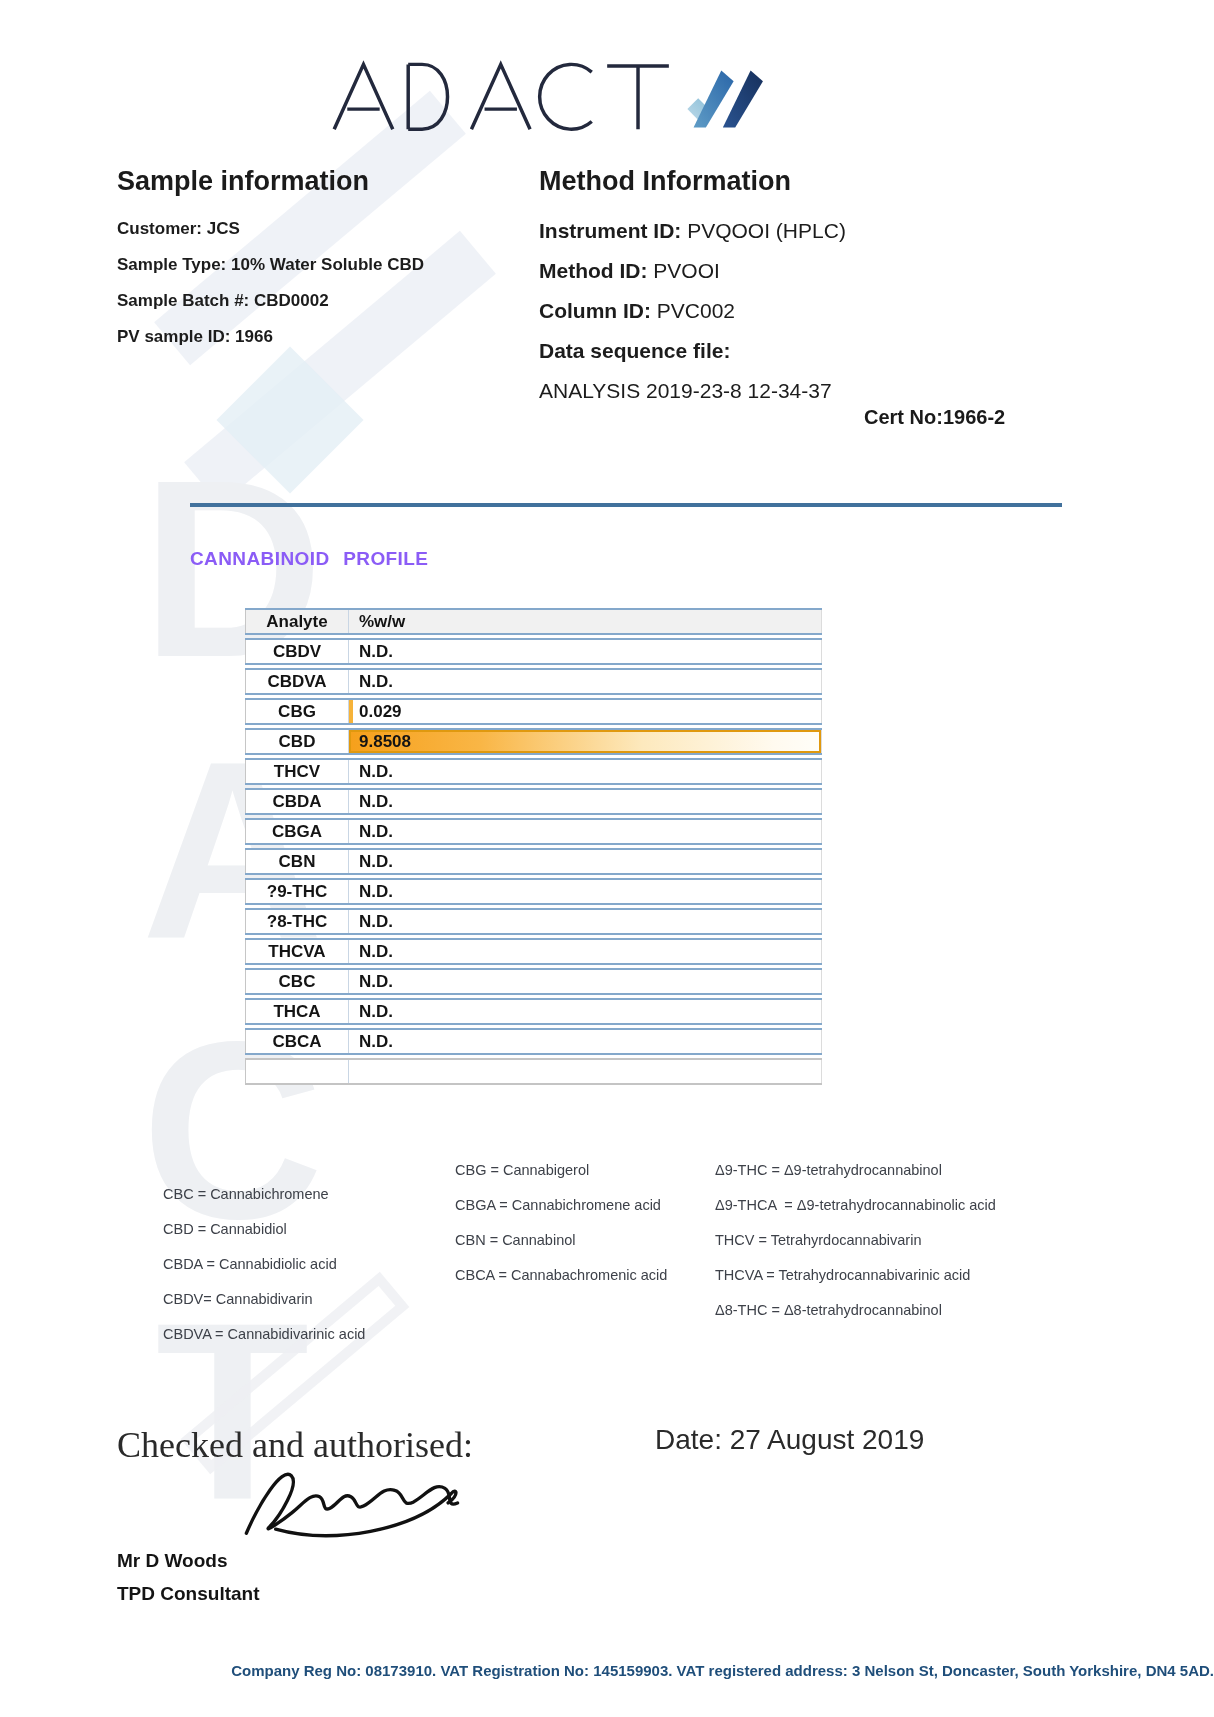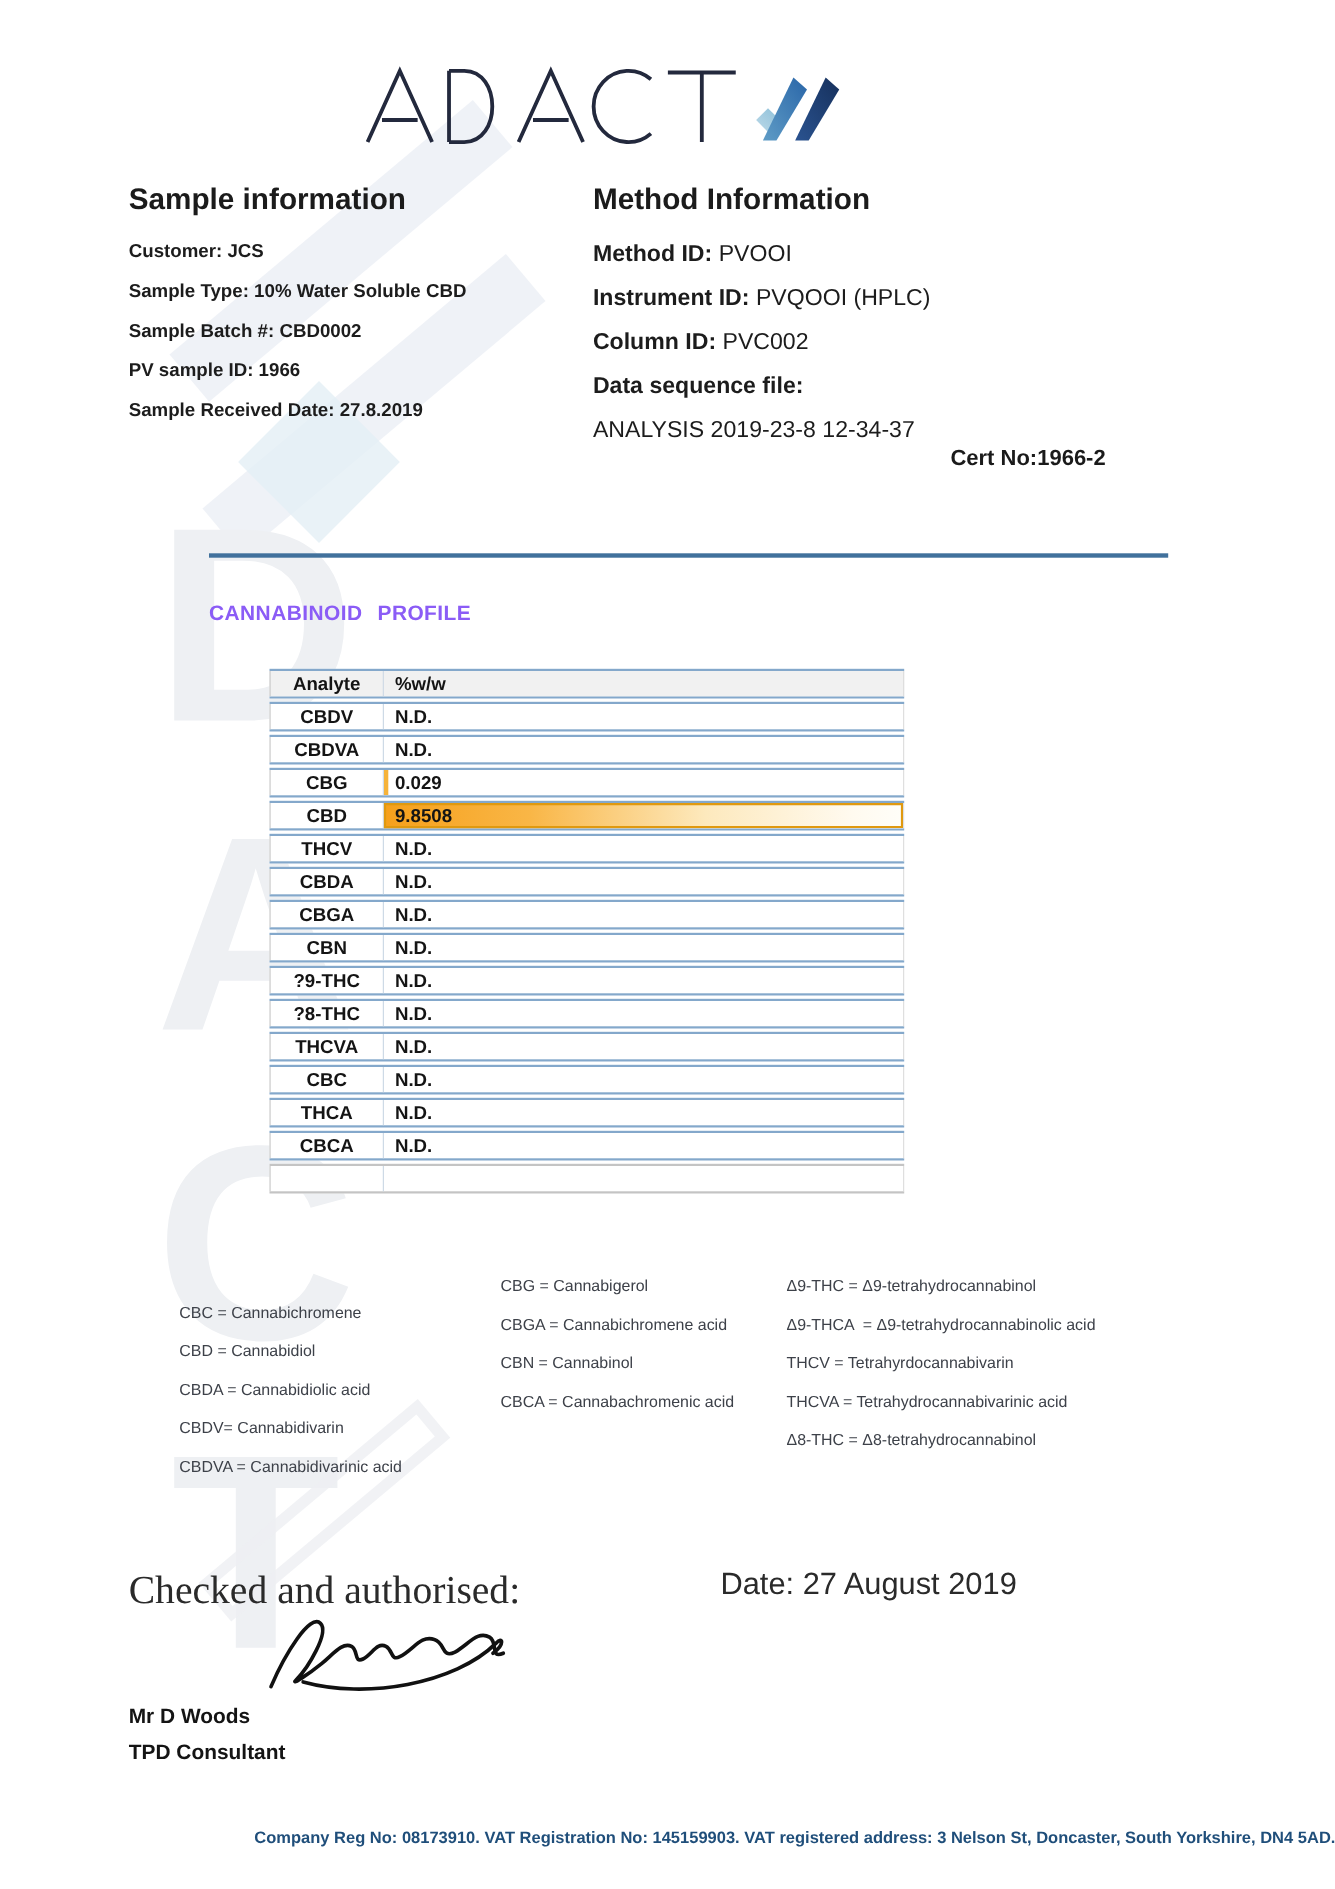--- a/index.html
+++ b/index.html
@@ -122,27 +122,26 @@
         </g>
       </svg>
     </div>
 
     <div class="sample-info">
       <div class="section-title">Sample information</div>
       <div class="line"><span class="lbl">Customer:</span> <span class="val">JCS</span></div>
       <div class="line"><span class="lbl">Sample Type:</span> <span class="val">10% Water Soluble CBD</span></div>
       <div class="line"><span class="lbl">Sample Batch #:</span> <span class="val">CBD0002</span></div>
       <div class="line"><span class="lbl">PV sample ID:</span> <span class="val">1966</span></div>
-      <div class="line"><span class="lbl">Sample Received Date:</span> <span class="val">27.8.2019</span></div>
     </div>
 
     <div class="method-info">
       <div class="section-title">Method Information</div>
+      <div class="line"><span class="lbl">Instrument ID:</span> <span class="val">PVQOOI (HPLC)</span></div>
       <div class="line"><span class="lbl">Method ID:</span> <span class="val">PVOOI</span></div>
-      <div class="line"><span class="lbl">Instrument ID:</span> <span class="val">PVQOOI (HPLC)</span></div>
       <div class="line"><span class="lbl">Column ID:</span> <span class="val">PVC002</span></div>
       <div class="line"><span class="lbl">Data sequence file:</span> <span class="val"></span></div>
       <div class="line"><span class="lbl"></span> <span class="val">ANALYSIS 2019-23-8 12-34-37</span></div>
     </div>
 
     <div class="cert-no">Cert No:1966-2</div>
 
     <div class="rule"></div>
 
     <div class="profile-title">CANNABINOID PROFILE</div>

